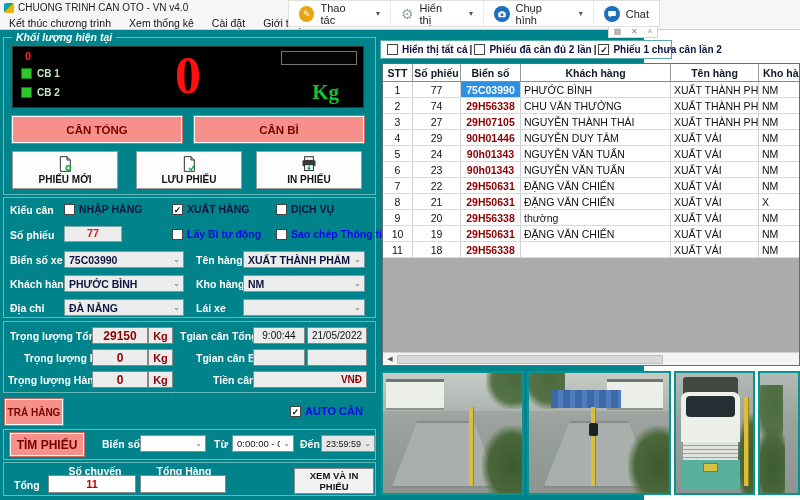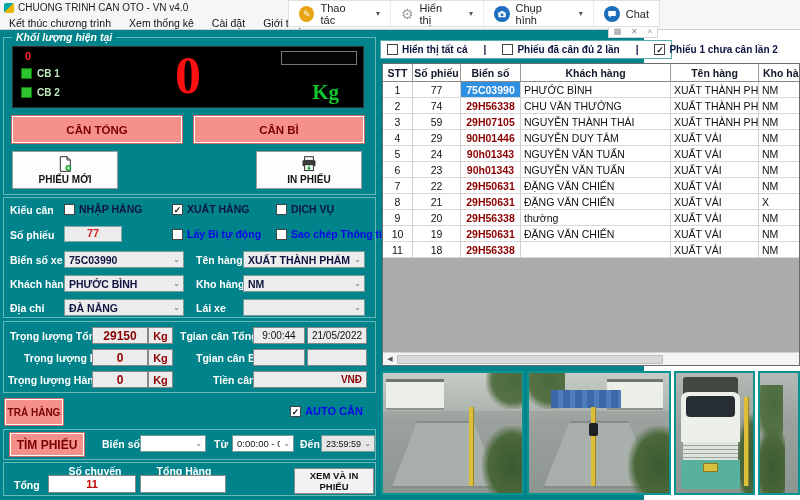--- a/index.html
+++ b/index.html
@@ -58,21 +58,21 @@
   .ibox { position:absolute; background:#ececec; border:1px solid #8aa; font-size:11px; font-weight:bold; color:#8b0000; text-align:center; }
   .dd { position:absolute; background:#ececec; border:1px solid #7a9a9a; display:flex; align-items:center; cursor:pointer; }
   .dd .val { flex:1; font-size:10.5px; font-weight:bold; color:#0d1440; padding-left:4px; white-space:nowrap; overflow:hidden; }
   .dd .arr { width:13px; text-align:center; color:#667; font-size:8px; }
   .vbox { position:absolute; background:#ececec; border:1px solid #888; display:flex; align-items:center; justify-content:center; font-size:12px; font-weight:bold; color:#8b0000; }
   .tbox { position:absolute; background:#ececec; border:1px solid #888; display:flex; align-items:center; justify-content:center; font-size:10px; color:#111; }
   .unitbox { position:absolute; background:#ececec; border:1px solid #888; display:flex; align-items:center; justify-content:center; font-size:11px; font-weight:bold; color:#8b0000; }
   .wbox { position:absolute; background:#fff; border:1px solid #888; display:flex; align-items:center; justify-content:center; font-size:11px; font-weight:bold; color:#c00000; }
 
   
-  .filter-strip { position:absolute; left:380px; top:40px; width:292px; height:19px; background:#fff; border:1px solid #5aacac; display:flex; align-items:center; padding:0 6px; gap:16px; z-index:3; }
+  .filter-strip { position:absolute; left:380px; top:40px; width:292px; height:19px; background:#fff; border:1px solid #5aacac; display:flex; align-items:center; padding:0 6px; gap:2px; z-index:3; }
   .filter-strip .chk { position:static; }
   .filter-strip .sep { color:#0d1440; font-size:10px; font-weight:bold; }
   .filter-strip .lbl { font-size:10px; }
 
   .tablewrap { position:absolute; left:382px; top:63px; width:418px; height:303px; background:#ababab; border:1px solid #6b6b6b; overflow:hidden; }
   .thead, .trow { display:grid; grid-template-columns:30px 48px 60px 150px 88px 42px; }
   .thead { background:#fff; border-bottom:1px solid #8a8a8a; height:18px; }
   .thead div { font-size:10.5px; font-weight:bold; color:#101828; display:flex; align-items:center; justify-content:center; border-right:1px solid #9a9a9a; overflow:hidden; white-space:nowrap; }
   .trow { background:#fff; height:16px; border-bottom:1px solid #d9d9d9; cursor:default; }
   .trow div { font-size:10.5px; color:#111; display:flex; align-items:center; border-right:1px solid #cfcfcf; padding:0 3px; white-space:nowrap; overflow:hidden; }
@@ -182,20 +182,30 @@
     <span class="ico">
       <svg viewBox="0 0 20 24">
           <path d="M3 1h10l5 5v17H3z" fill="#fff" stroke="#222" stroke-width="1.4"></path>
           <path d="M13 1v5h5" fill="none" stroke="#222" stroke-width="1.4"></path>
           <circle cx="15" cy="18" r="4.5" fill="#1faa3c"></circle>
           <path d="M15 15.5v5M12.5 18h5" stroke="#fff" stroke-width="1.4"></path>
         </svg>
     </span>
     <span>PHIẾU MỚI</span>
   </div>
+  <div class="btn-white" style="left:136px; top:151px; width:106px; height:38px;">
+    <span class="ico">
+      <svg viewBox="0 0 20 24">
+          <path d="M3 1h10l5 5v17H3z" fill="#fff" stroke="#222" stroke-width="1.4"></path>
+          <path d="M13 1v5h5" fill="none" stroke="#222" stroke-width="1.4"></path>
+          <path d="M10 18l3 3 5-7" stroke="#1faa3c" stroke-width="2.2" fill="none"></path>
+        </svg>
+    </span>
+    <span>LƯU PHIẾU</span>
+  </div>
   <div class="btn-white" style="left:256px; top:151px; width:106px; height:38px;">
     <span class="ico">
       <svg viewBox="0 0 22 22">
           <rect x="5" y="1" width="12" height="5" fill="#fff" stroke="#222" stroke-width="1.3"></rect>
           <rect x="2" y="6" width="18" height="8" rx="1.5" fill="#3a3a3a"></rect>
           <rect x="5" y="12" width="12" height="8" fill="#fff" stroke="#222" stroke-width="1.3"></rect>
           <path d="M11 13v5M8.8 16l2.2 2.3 2.2-2.3" stroke="#1faa3c" stroke-width="1.6" fill="none"></path>
         </svg>
     </span>
     <span>IN PHIẾU</span>
@@ -353,21 +363,21 @@
         <div class="trow">
           <div class="c0">2</div>
           <div class="c1">74</div>
           <div class="c2">29H56338</div>
           <div class="c3">CHU VĂN THƯỞNG</div>
           <div class="c4">XUẤT THÀNH PHẨM</div>
           <div class="c5" style="border-right: none;">NM</div>
         </div>
         <div class="trow">
           <div class="c0">3</div>
-          <div class="c1">59</div>
+          <div class="c1">27</div>
           <div class="c2">29H07105</div>
           <div class="c3">NGUYỄN THÀNH THÁI</div>
           <div class="c4">XUẤT THÀNH PHẨM</div>
           <div class="c5" style="border-right: none;">NM</div>
         </div>
         <div class="trow">
           <div class="c0">4</div>
           <div class="c1">29</div>
           <div class="c2">90H01446</div>
           <div class="c3">NGUYỄN DUY TÂM</div>

